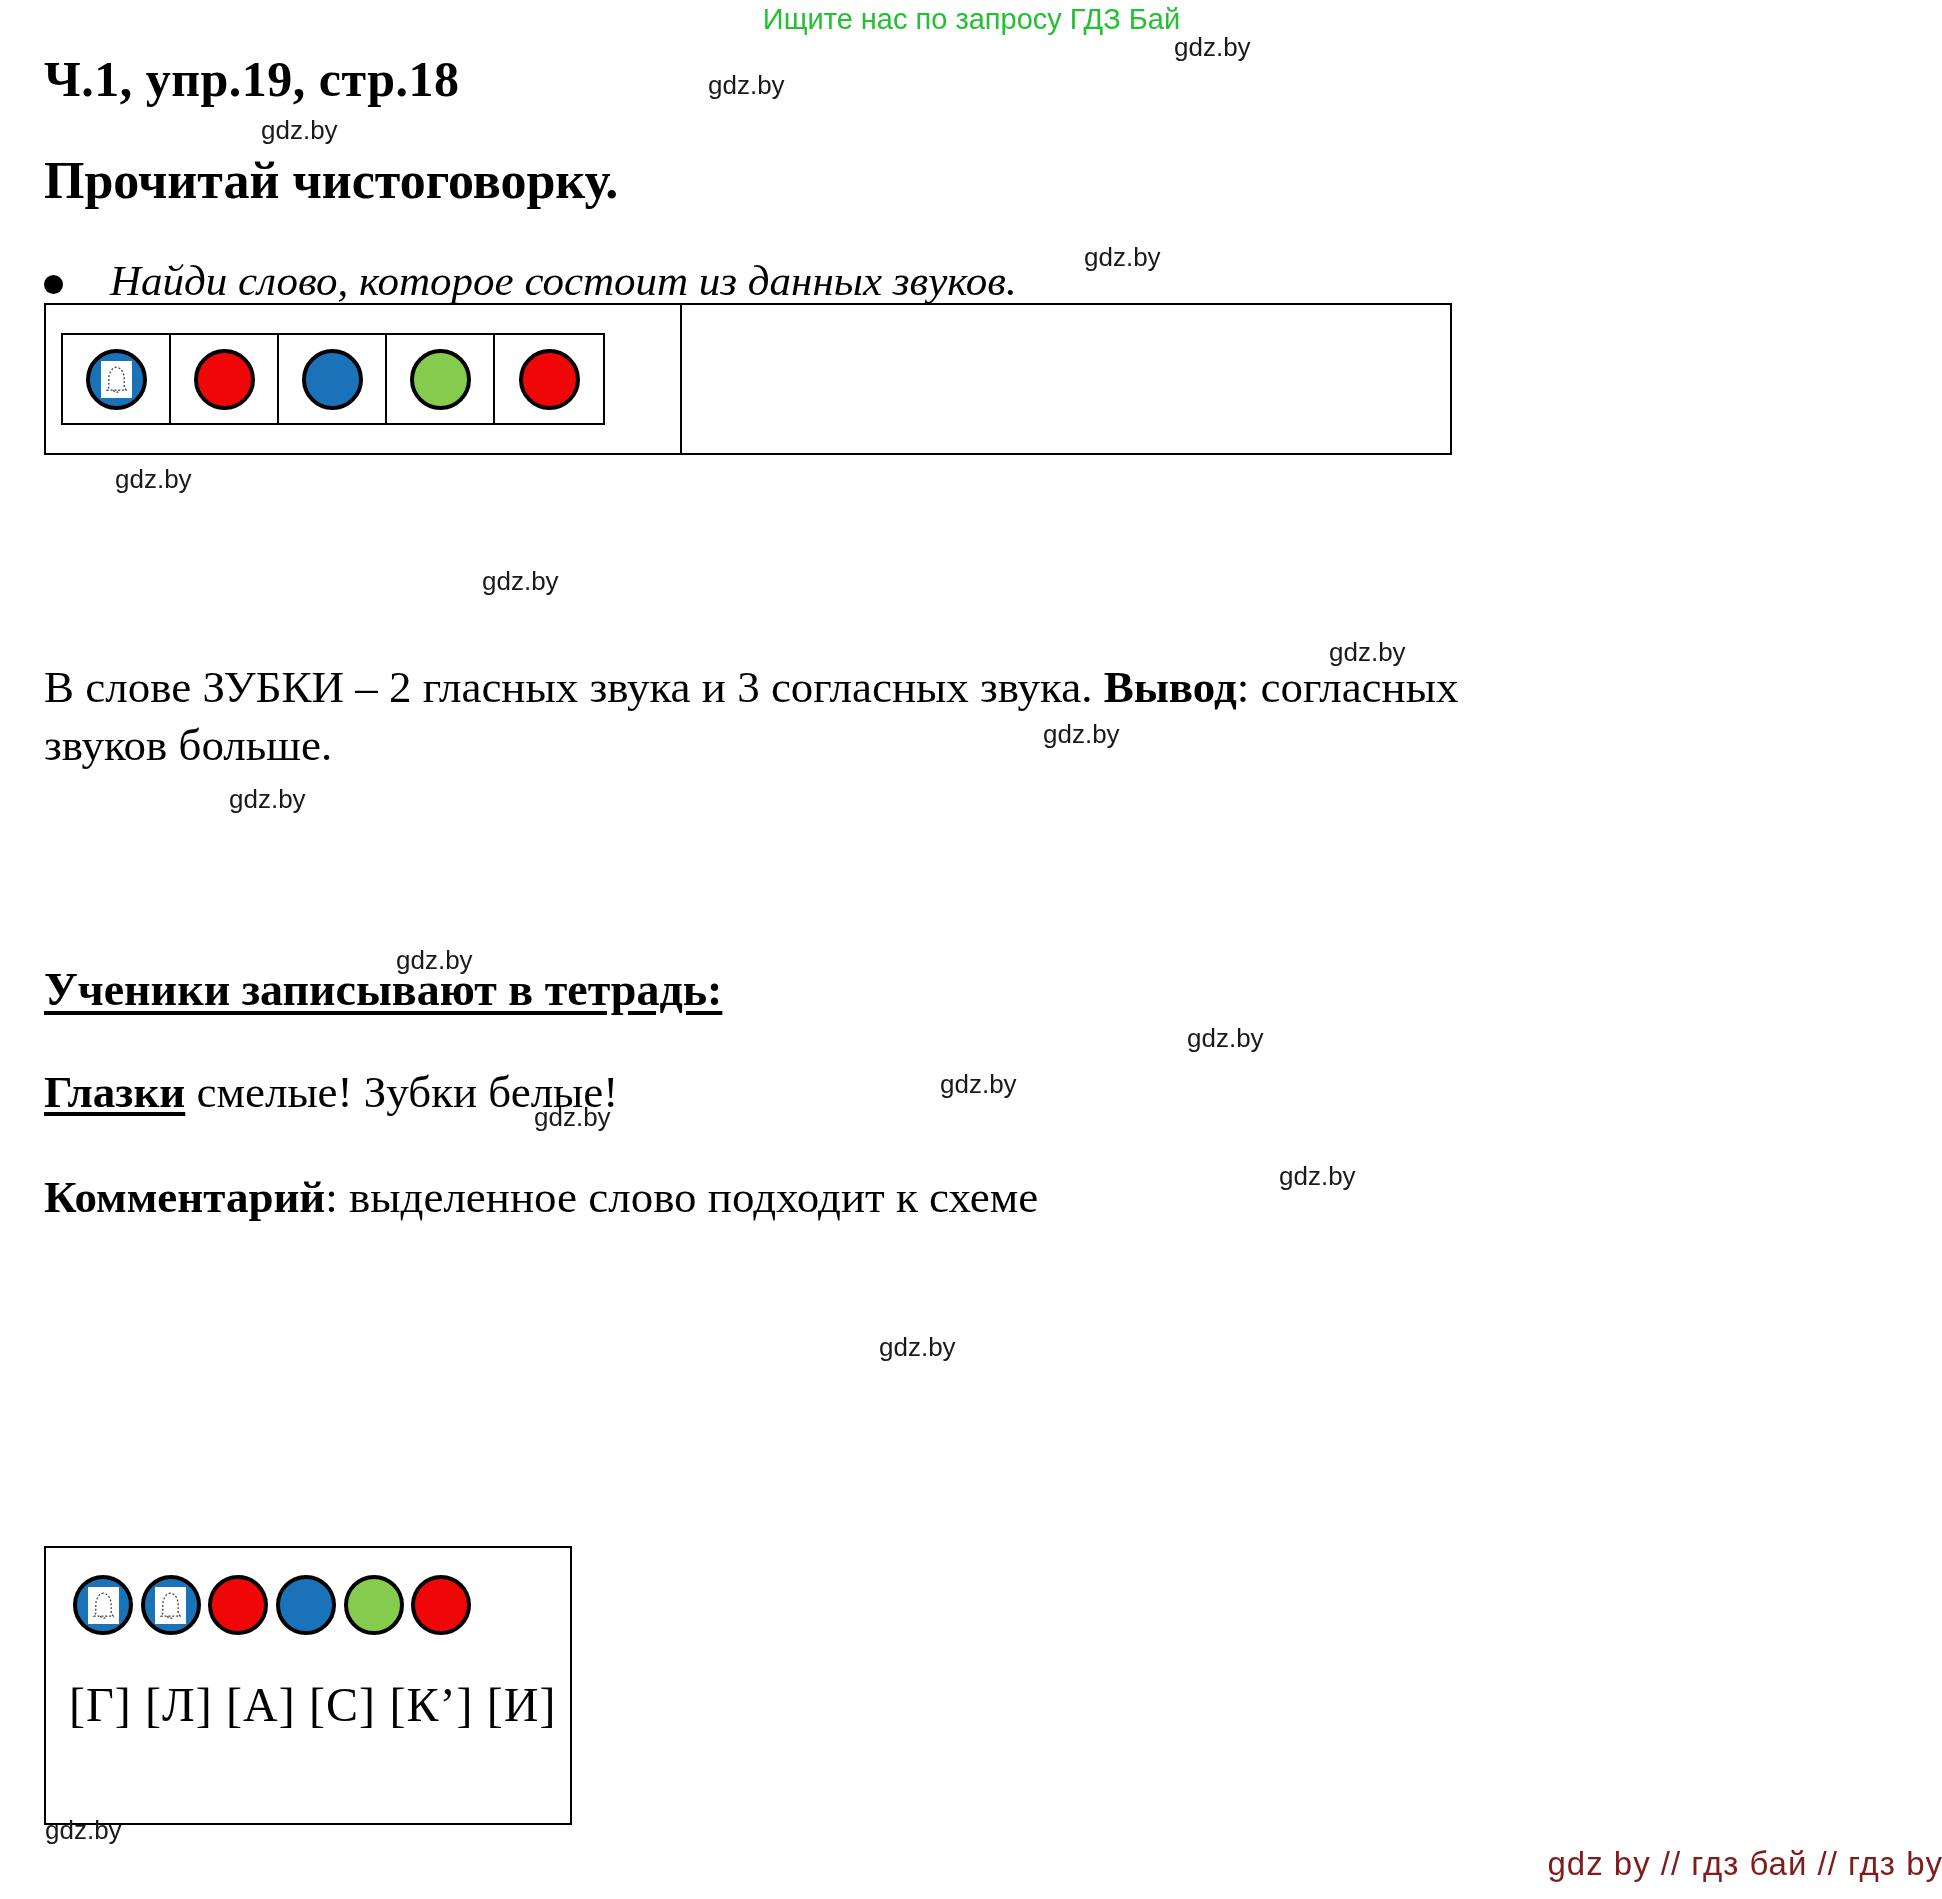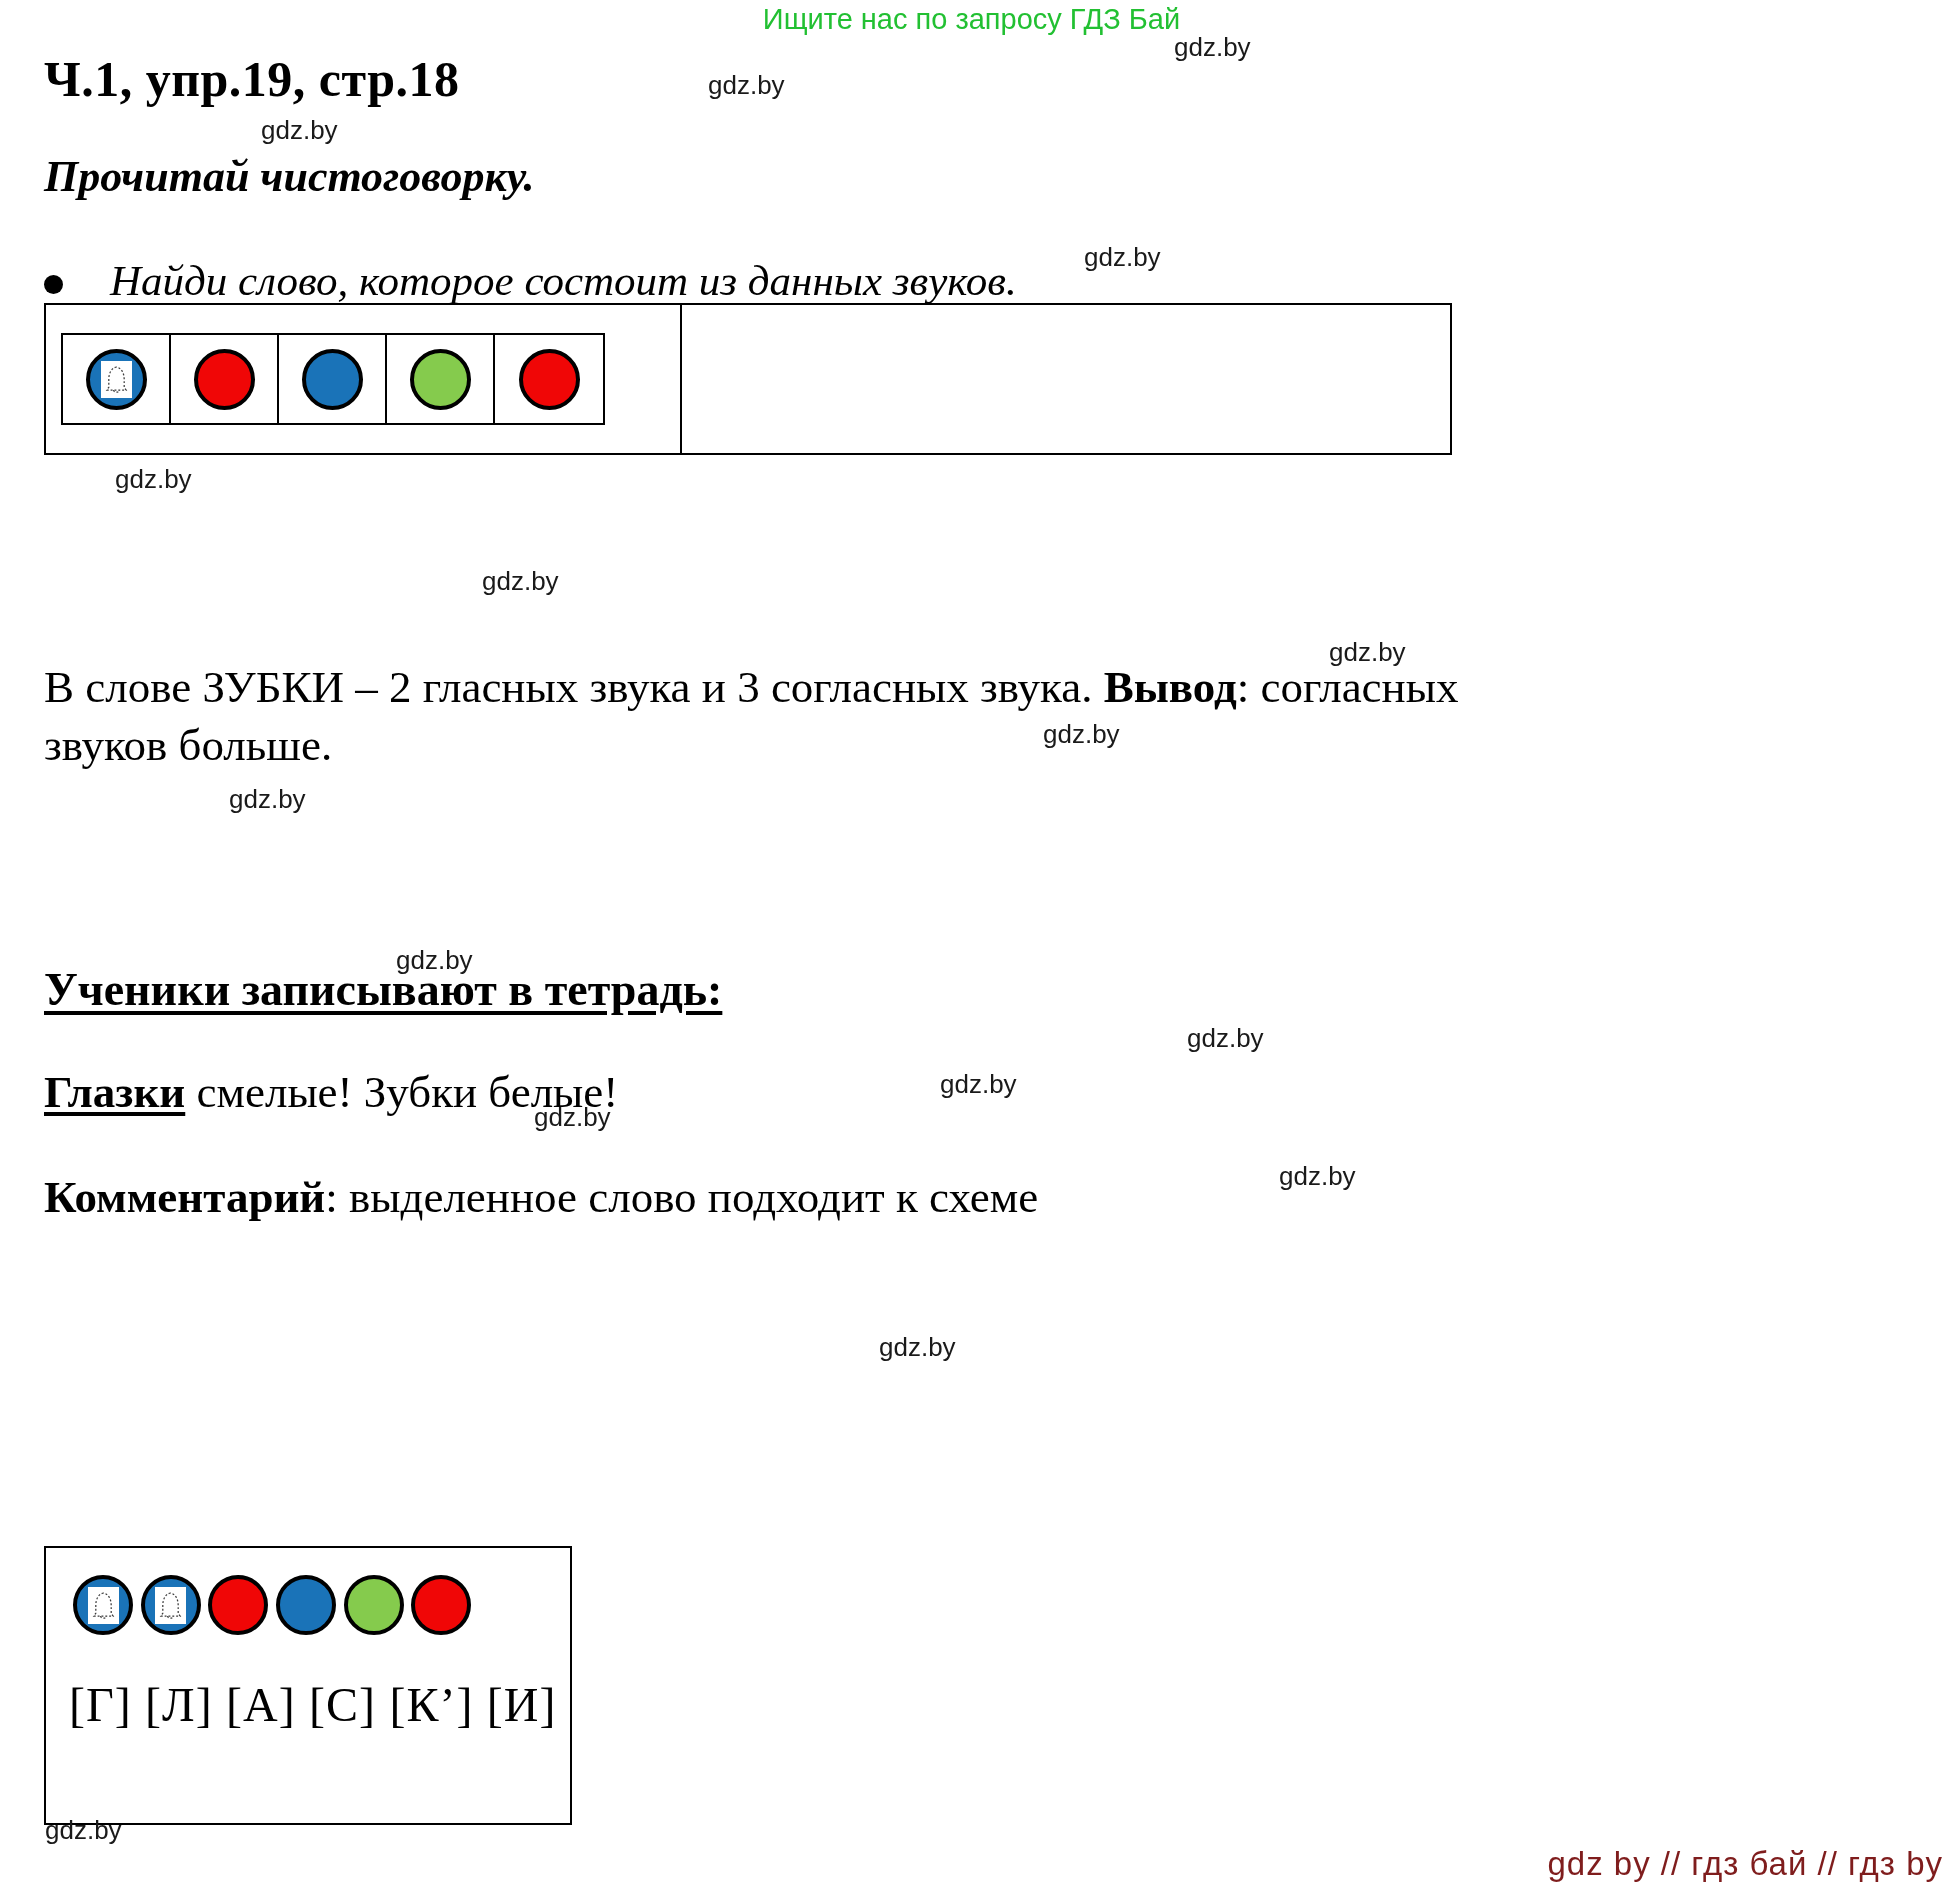--- a/index.html
+++ b/index.html
@@ -63,23 +63,22 @@
     top: 48px;
     font-size: 50px;
     font-weight: bold;
     letter-spacing: 0.5px;
   }
 
   .lead {
     position: absolute;
     left: 44px;
     top: 149px;
-    font-size: 44px;
+    font-size: 52px;
     font-weight: bold;
-    font-style: italic;
   }
 
   .bullet-row {
     position: absolute;
     display: flex;
     align-items: flex-start;
   }
   .bullet-dot {
     flex: 0 0 auto;
     width: 19px;

